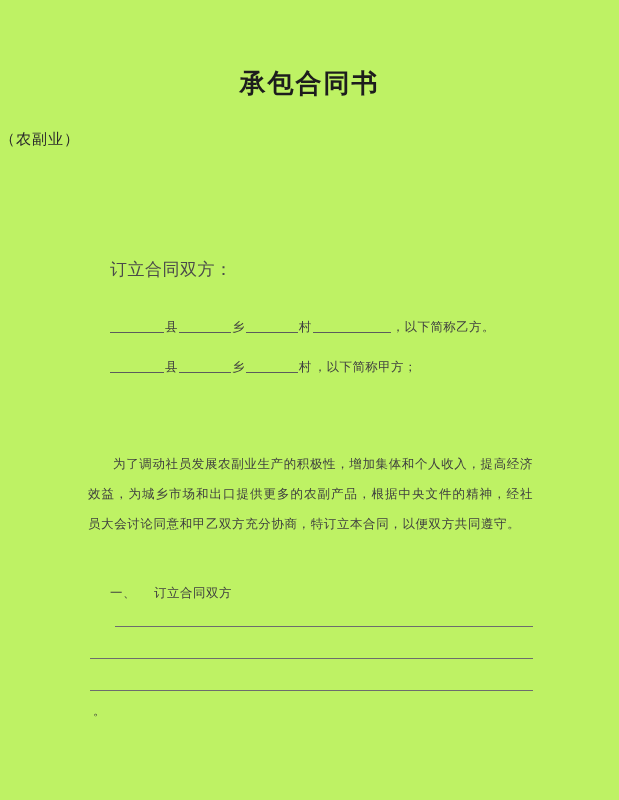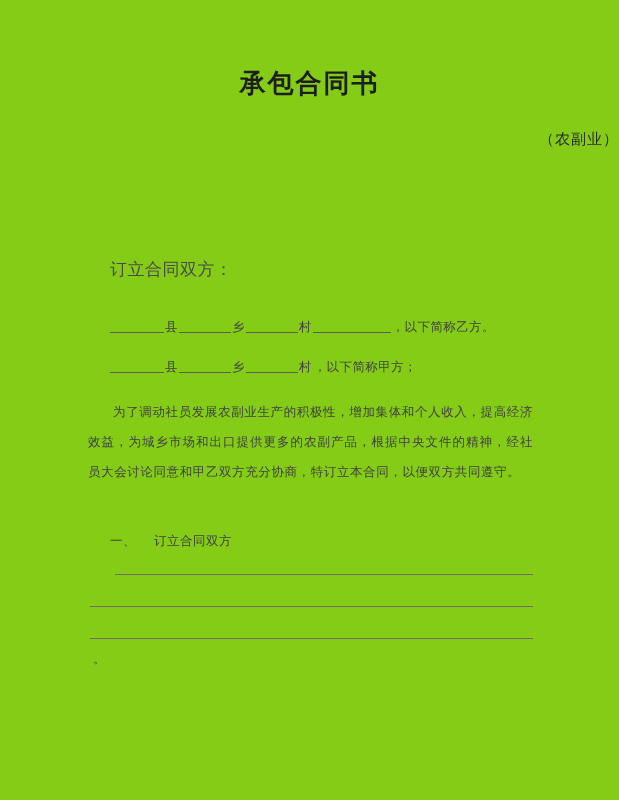--- a/index.html
+++ b/index.html
@@ -13,42 +13,42 @@
     position: relative;
     overflow: hidden;
     font-family: "DejaVu Sans", "Liberation Sans", sans-serif;
     color: #3a3a3a;
     -webkit-font-smoothing: antialiased;
   }
 
   .page {
     position: absolute;
     inset: 0;
-    background: #84cc16;
+    background: #bef264;
   }
 
   
   .doc-title {
     position: absolute;
     top: 68px;
     left: 0;
     width: 619px;
     text-align: center;
     font-size: 26px;
     font-weight: 700;
     letter-spacing: 2px;
     color: #1d1d1d;
     line-height: 1.2;
   }
   .doc-subtitle {
     position: absolute;
     top: 130px;
     left: 0;
     width: 619px;
-    text-align: right;
+    text-align: left;
     font-size: 15px;
     font-weight: 400;
     letter-spacing: 1px;
     color: #2b2b2b;
   }
 
   
   .body-region {
     position: absolute;
     left: 88px;
@@ -81,21 +81,21 @@
     vertical-align: -2px;
   }
   .blank-sm  { width: 54px; }
   .blank-md  { width: 52px; }
   .blank-lg  { width: 78px; }
 
   .cjk { display: inline-block; padding: 0 1px; }
 
   
   .para {
-    margin: 24px 0 0 0;
+    margin: 76px 0 0 0;
     font-size: 12.5px;
     line-height: 30px;
     color: #3f3f3f;
     letter-spacing: .6px;
     text-align: justify;
     text-justify: inter-character;
     text-indent: 25px;
   }
 
   

